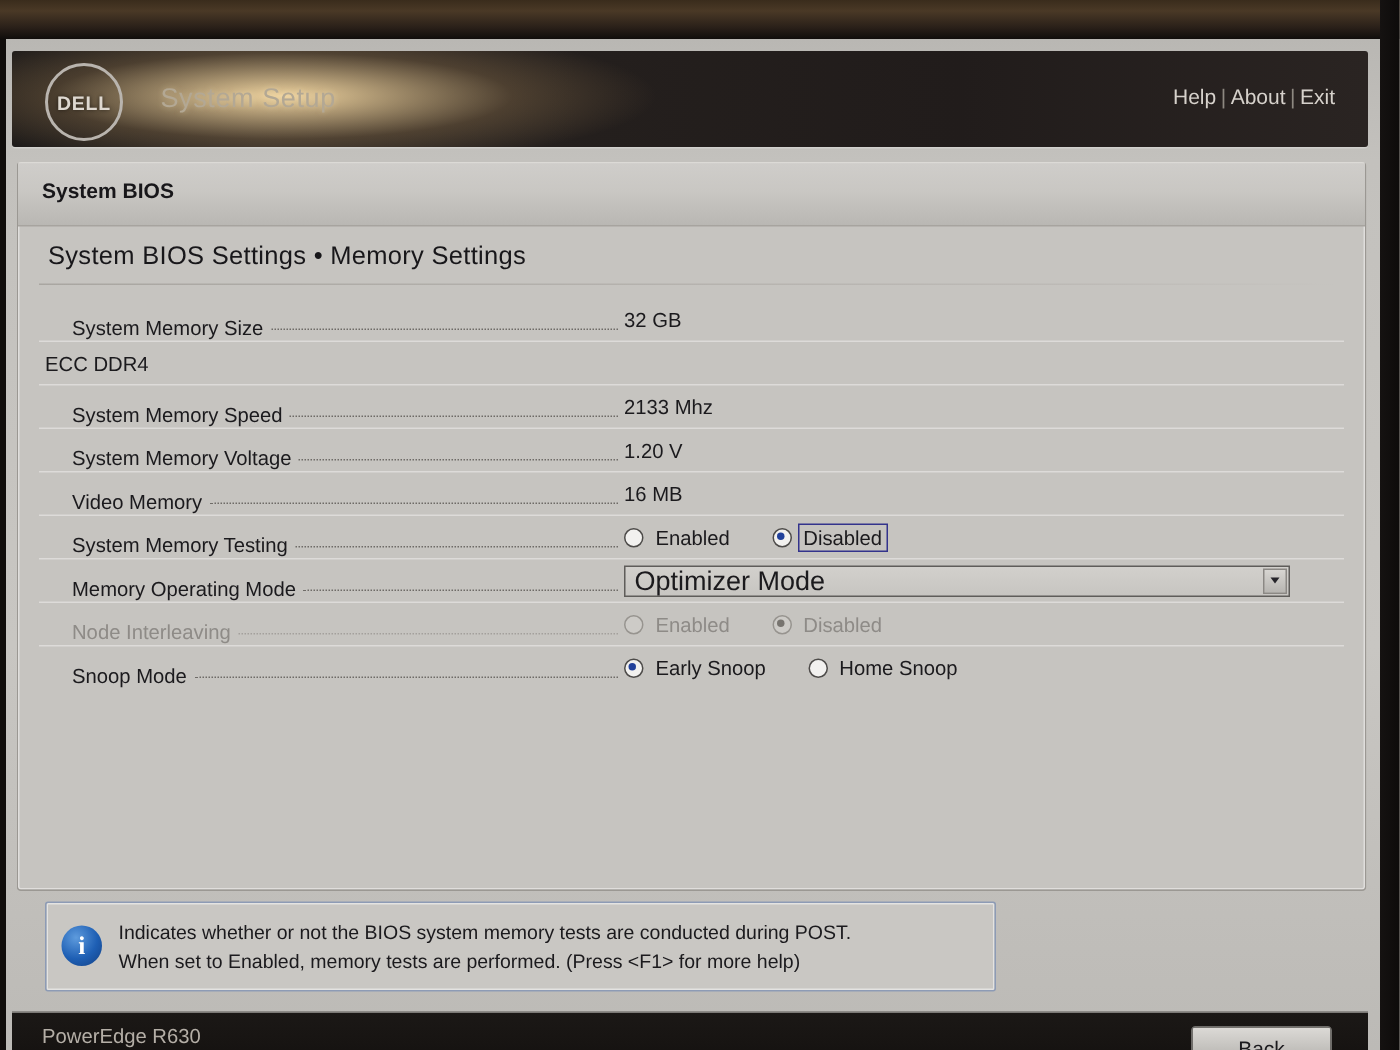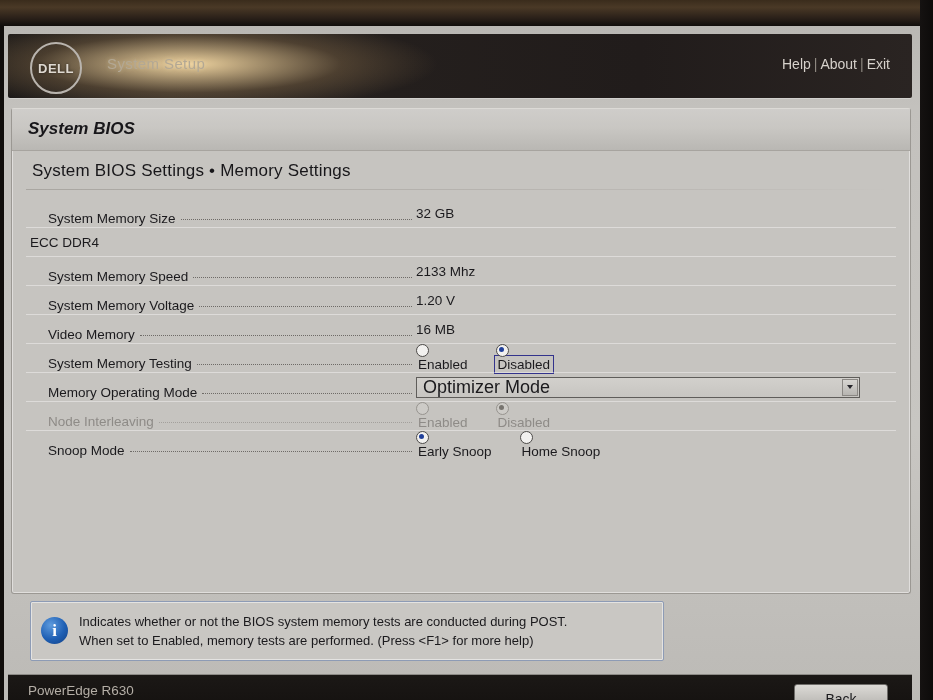--- a/index.html
+++ b/index.html
@@ -29,35 +29,35 @@
       linear-gradient(90deg,#1d1a19 0%,#2c2724 18%,#241f1d 42%,#211c1b 70%,#2a2422 100%);
     border-radius:2px;
     box-shadow:0 1px 0 rgba(255,255,255,.25);
   }
   .dell-logo{position:absolute;left:22px;top:8px;width:48px;height:48px;
     border:2px solid #b9b4ae;border-radius:50%;
     display:flex;align-items:center;justify-content:center;
     color:#ded8d0;font-size:13px;font-weight:bold;letter-spacing:.5px;
     text-shadow:0 0 3px rgba(0,0,0,.6);}
   .setup-title{position:absolute;left:99px;top:21px;
-    color:#b3a894;font-size:15px;letter-spacing:.4px;
+    color:#b3a894;font-size:18px;letter-spacing:.4px;
     text-shadow:0 0 4px rgba(255,235,190,.35);}
   .hdr-links{position:absolute;right:22px;top:22px;color:#cfcac4;font-size:14px;}
   .hdr-links a{color:#d6d1cb;text-decoration:none;margin-top:10px;}
   .hdr-links .sep{color:#8d8880;padding:0 3px;}
 
   
   .panel{position:absolute;left:7px;top:82px;width:898px;height:484px;
     background:#c6c4c0;border:1px solid #9b9893;border-top:1px solid #dcdad6;
     border-radius:3px;box-shadow:inset 0 0 0 1px rgba(255,255,255,.45);}
   .panel-title{position:absolute;left:0;top:0;width:100%;height:42px;
     background:linear-gradient(180deg,#cfcdca 0%,#c9c7c3 45%,#b9b7b3 100%);
     border-bottom:1px solid #a7a49f;
     box-sizing:border-box;padding:10px 0 0 16px;
-    font-size:17px;font-weight:bold;color:#18171a;font-style:italic;}
+    font-size:14px;font-weight:bold;color:#18171a;}
 
   .section-head{position:absolute;left:20px;top:52px;
     font-size:17px;color:#18171a;letter-spacing:.2px;}
   .section-rule{position:absolute;left:14px;top:80px;width:866px;height:1px;
     background:linear-gradient(90deg,#a9a6a1,#bdbab6 80%,#c6c4c0);}
 
   
   .rows{position:absolute;left:14px;top:90px;width:870px;}
   .row{position:relative;height:28px;display:flex;align-items:center;}
   .row + .row{border-top:1px solid rgba(255,255,255,.40);}
@@ -66,22 +66,22 @@
   .row-label .txt{padding-right:5px;}
   .row-label .leader{flex:1;border-bottom:1px dotted #6e6b67;
     transform:translateY(-3px);min-width:10px;}
   .row.disabled .row-label{color:#8e8b87;}
   .row.disabled .row-label .leader{border-bottom-color:#a3a09c;}
   .row-value{position:relative;flex:1;font-size:13.5px;color:#1b1a1d;
     display:flex;align-items:center;padding-left:4px;}
 
   
   .radio-group{display:flex;align-items:center;}
-  .radio-opt{display:flex;font-size:13.5px;color:#1b1a1d;
-    margin-right:26px;position:relative;flex-direction:column;}
+  .radio-opt{display:flex;align-items:center;font-size:13.5px;color:#1b1a1d;
+    margin-right:26px;position:relative;}
   .radio-opt .dot{width:11px;height:11px;border-radius:50%;
     border:1px solid #4d4b49;background:#f2f1ef;margin-right:6px;
     display:inline-block;position:relative;flex:0 0 auto;}
   .radio-opt.on .dot{background:#f2f1ef;}
   .radio-opt.on .dot:after{content:"";position:absolute;left:2px;top:2px;
     width:5px;height:5px;border-radius:50%;background:#21409a;}
   .radio-opt .lbl{padding:0 2px;}
   .radio-opt.focused .lbl{outline:1px solid #33338c;outline-offset:1px;}
   .row.disabled .radio-opt{color:#8e8b87;}
   .row.disabled .radio-opt .dot{border-color:#97948f;background:#cdcbc7;}

